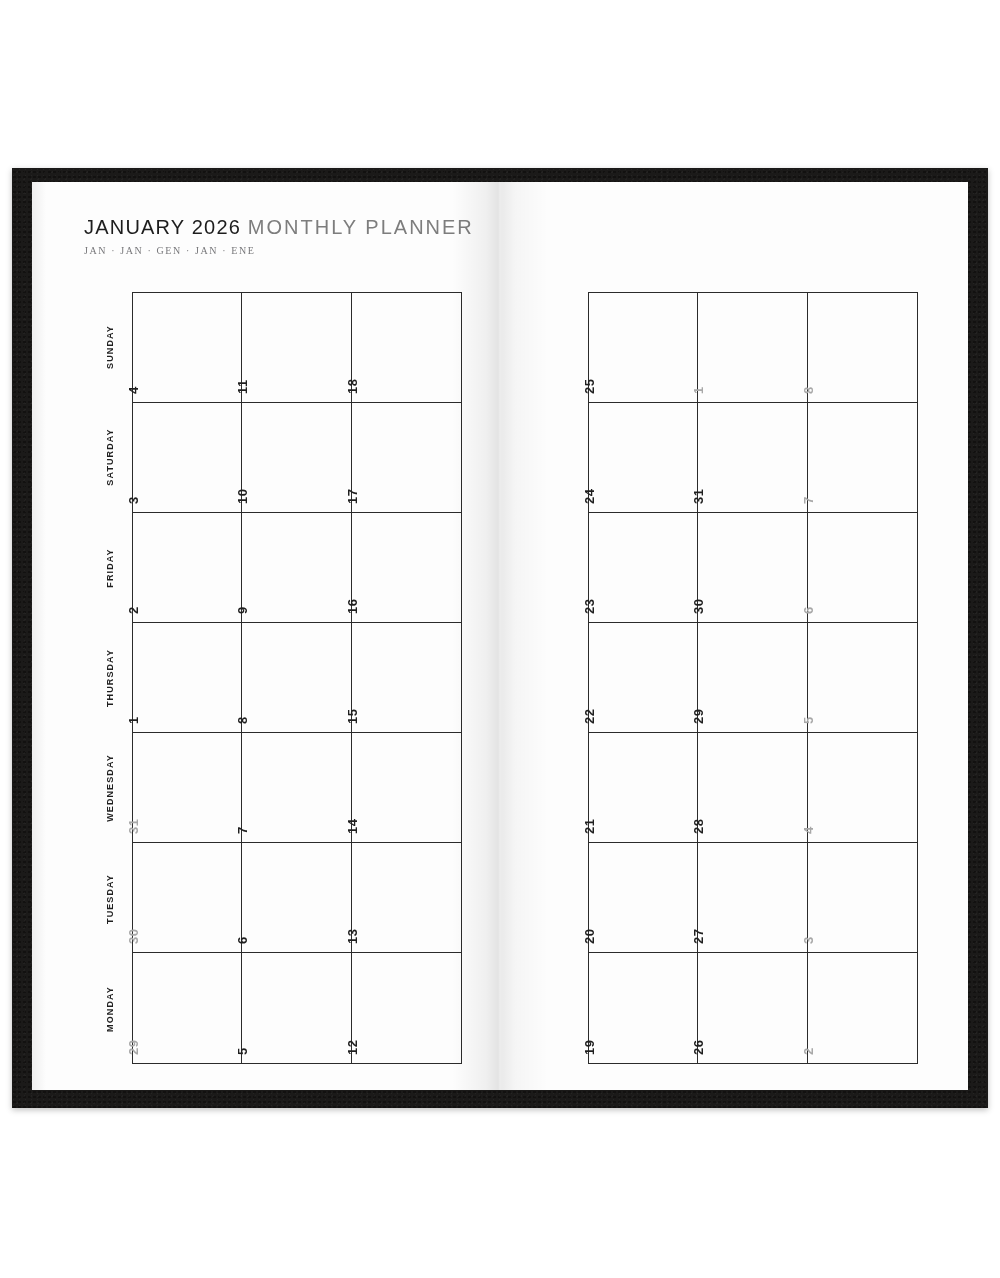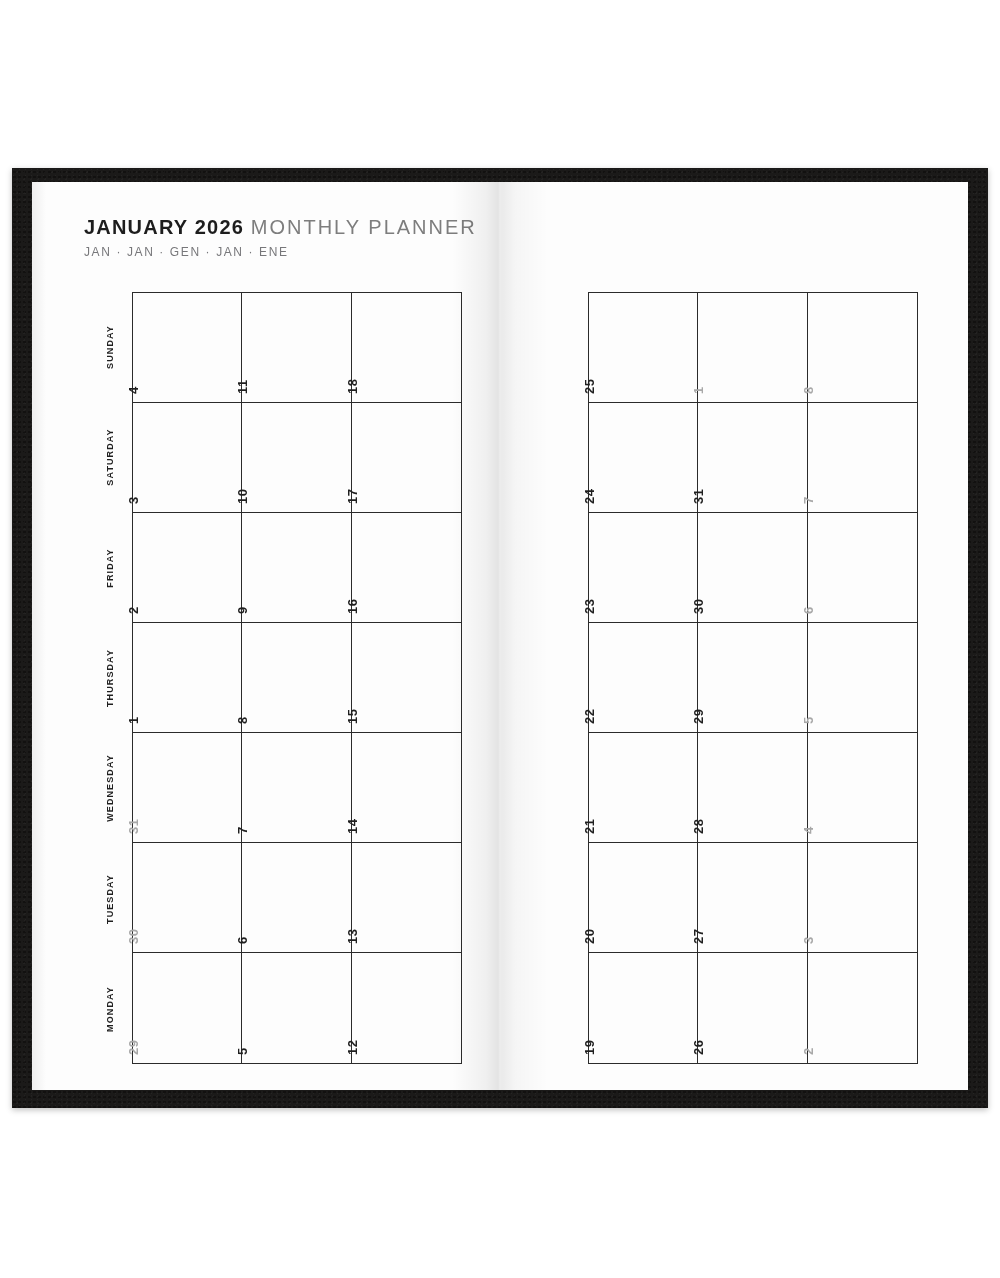--- a/index.html
+++ b/index.html
@@ -76,33 +76,33 @@
   }
   .title-line {
     font-family: "Liberation Sans Narrow", "Liberation Sans", sans-serif;
     font-size: 20px;
     letter-spacing: 1.2px;
     color: #6d6d6d;
     white-space: nowrap;
   }
   .title-main {
     color: #1d1d1d;
-    font-weight: bold;
+    font-weight: normal;
   }
   .title-sub {
     color: #7d7d7d;
     font-weight: normal;
     letter-spacing: 2.0px;
   }
   .subtitle {
     margin-top: 6px;
-    font-size: 12px;
+    font-size: 10px;
     letter-spacing: 1.6px;
     color: #77777a;
-    font-family: Liberation Sans, sans-serif;
+    font-family: Liberation Serif, serif;
   }
 
   
   .grid {
     position: absolute;
     border: 1px solid #2b2b2b;
     box-sizing: border-box;
     display: grid;
     grid-template-columns: repeat(3, 1fr);
     grid-template-rows: repeat(7, 1fr);

